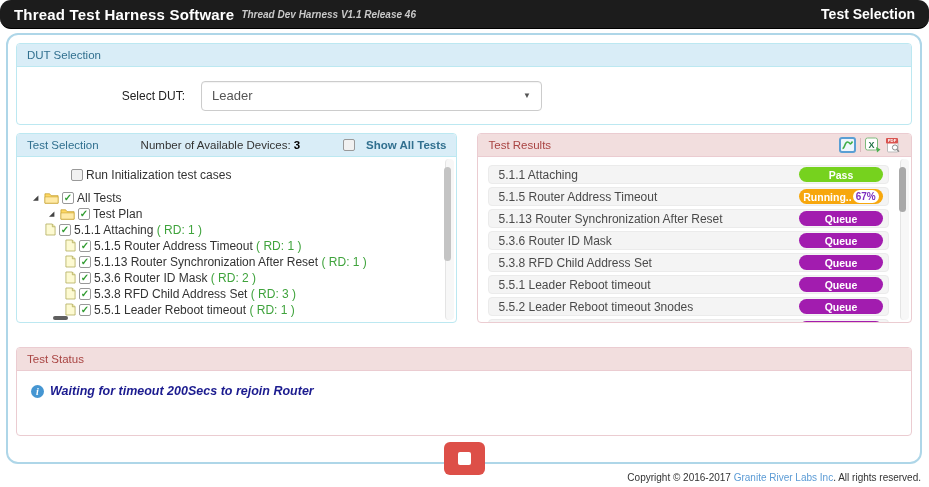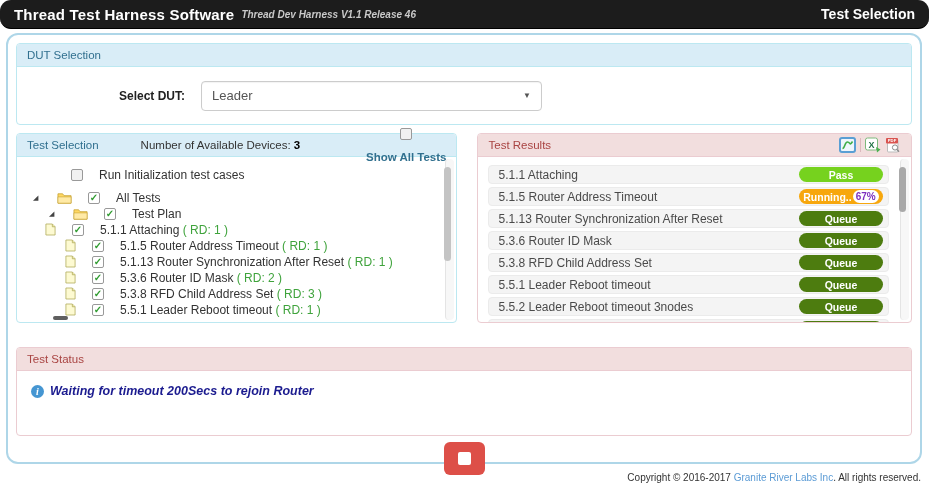--- a/index.html
+++ b/index.html
@@ -20,66 +20,66 @@
   
   .panel { border:1px solid #bce8f1; border-radius:4px; background:#fff; }
   .panel-danger { border-color:#ebccd1; }
   .panel-hd { display:flex; align-items:center; padding:4px 10px; font-size:11.5px;
               border-bottom:1px solid #bce8f1; border-radius:3px 3px 0 0; height:23px; }
   .panel .panel-hd { background:#d9edf7; color:#31708f; }
   .panel-danger > .panel-hd { background:#f2dede; color:#a94442; border-bottom-color:#ebccd1; }
 
   
   .dut-body { height:57px; display:flex; align-items:center; padding-left:78px; }
-  .dut-label { width:90px; text-align:right; font-weight:bold; font-size:12px; color:#222; margin-right:16px; }
+  .dut-label { width:90px; text-align:right; font-weight:normal; font-size:12px; color:#222; margin-right:16px; }
   .dut-select { width:341px; height:30px; border:1px solid #ccc; border-radius:4px; background:#fff;
                 display:flex; align-items:center; padding:0 10px; font-size:13px; color:#555;
                 box-shadow:inset 0 1px 1px rgba(0,0,0,.05); cursor:pointer; }
   .dut-select .caret { margin-left:auto; font-size:8px; color:#555; }
 
   
   .mid { display:flex; gap:20px; margin-top:8px; height:190px; }
   .sel-panel { width:443px; }
   .res-panel { width:436px; }
 
   .sel-hd-devices { margin-left:42px; font-size:11.5px; color:#333; }
   .sel-hd-devices b { color:#000; }
   .showall { margin-left:auto; display:flex; align-items:center; gap:11px; font-size:11.5px;
-             font-weight:bold; color:#31708f; cursor:pointer;flex-direction:column; }
+             font-weight:bold; color:#31708f; cursor:pointer; }
 
   .cb { width:12px; height:12px; border:1px solid #999; border-radius:2px; background:#fff;
         display:inline-flex; align-items:center; justify-content:center; flex:none;
         font-size:10px; line-height:10px; color:#2f9b2f; font-weight:bold; cursor:pointer; }
   .cb.unchecked { background:#f1f1f1; }
   .cb.checked::before { content:"\2713"; }
 
   
   .tree-body { position:relative; height:165px; overflow:hidden; padding:7px 18px 0 8px;
                font-size:12px; color:#333; }
-  .tree-row { display:flex; align-items:center; gap:16px; height:15px; margin:1px 0; white-space:nowrap; }
+  .tree-row { display:flex; align-items:center; gap:3px; height:15px; margin:1px 0; white-space:nowrap; }
   .init-row { margin:3px 0 8px 46px; }
   .arrow { font-size:7px; color:#444; width:8px; flex:none; }
   .rd { color:#3fa33c; }
   .tree-icon { flex:none; display:inline-flex; }
   .vtrack { position:absolute; right:2px; top:2px; bottom:2px; width:9px; background:#f7f7f7;
             border-left:1px solid #e4e4e4; border-radius:4px; }
   .vthumb { position:absolute; right:3px; width:7px; background:#c4c4c4; border-radius:4px; }
   .tree-thumb { top:8px; height:94px; }
   .hthumb { position:absolute; left:36px; bottom:2px; width:15px; height:4px; background:#5f5f5f; border-radius:2px; }
 
   
   .res-body { position:relative; height:165px; overflow:hidden; padding:8px 22px 0 10px; }
   .res-row { display:flex; align-items:center; justify-content:space-between; height:19px;
              margin-bottom:3px; background:#f4f4f4; border:1px solid #ebebeb; border-radius:4px;
              padding:0 5px 0 9px; }
   .res-label { font-size:12px; color:#4a4a4a; }
   .badge { min-width:84px; height:15px; border-radius:8px; display:inline-flex; align-items:center;
            justify-content:center; color:#fff; font-size:10.5px; font-weight:bold; padding:4px 4px; }
   .badge.pass { background:#76d21e; }
-  .badge.queue { background:#4d7c0f; }
+  .badge.queue { background:#a21caf; }
   .badge.running { background:#f7a70d; }
   .badge-progress { background:#fff; color:#7b2fbe; border-radius:7px; padding:0 3px; margin-left:1px;
                     font-size:10px; height:13px; line-height:13px;text-align:right; }
   .res-thumb { top:8px; height:45px; background:#a9a9a9; }
   .hd-icons { margin-left:auto; display:flex; align-items:center; gap:4px; }
   .hd-icons .sep { width:1px; height:14px; background:#dcb9bd; }
   .icon-btn { display:inline-flex; cursor:pointer; }
 
   
   .status-panel { margin-top:24px; }

